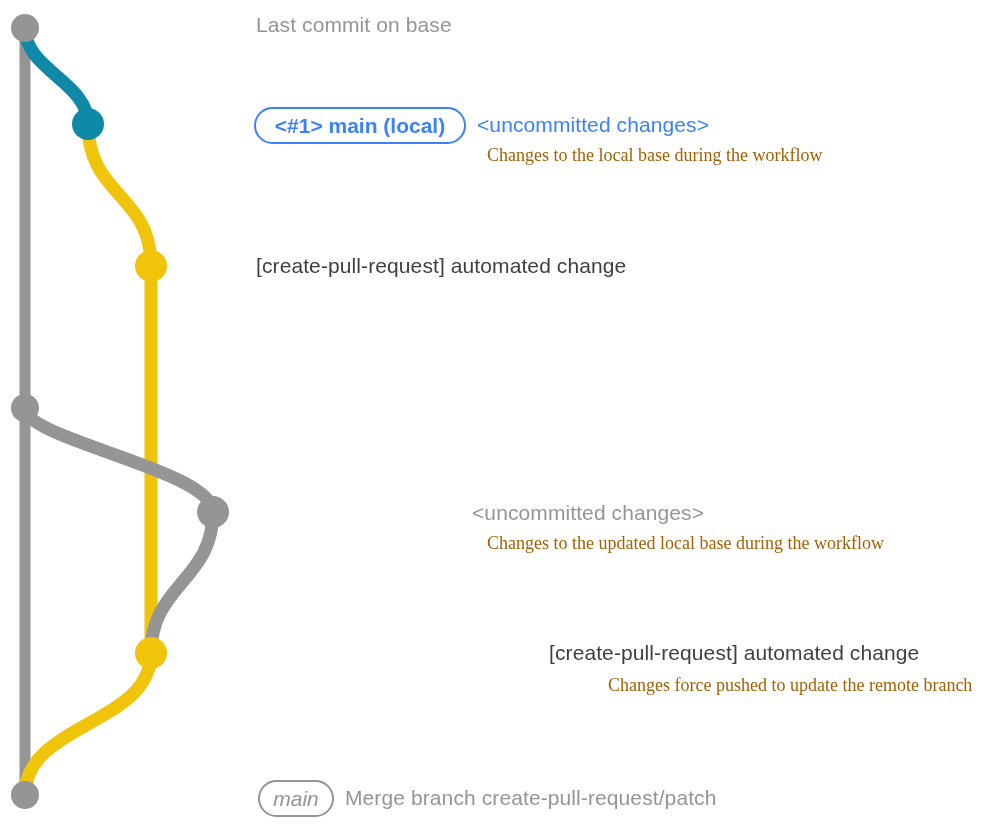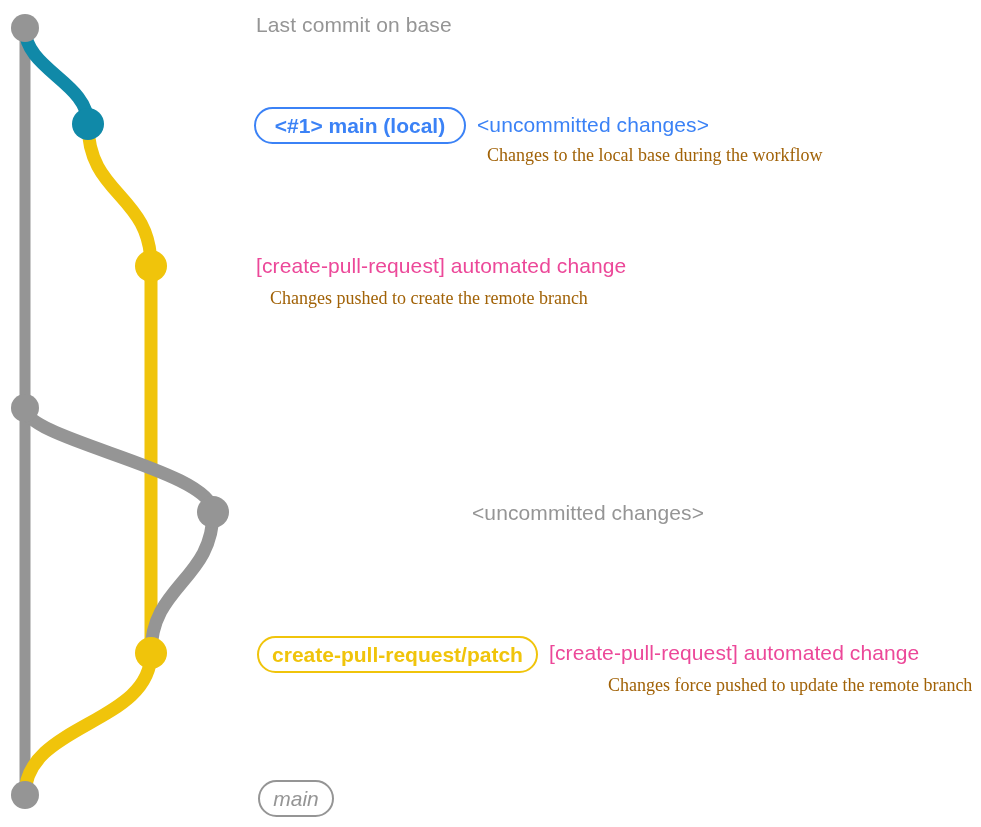--- a/index.html
+++ b/index.html
@@ -54,21 +54,21 @@
     padding: 0 14px;
     white-space: nowrap;
     background: #ffffff;
   }
   .pill.plain {
     font-weight: normal;
   }
   .c-gray  { color: #959595; }
   .c-teal  { color: #3b82f6; }
   .c-gold  { color: #f0c40b; }
-  .c-goldtxt { color: #ec4899; }
+  .c-goldtxt { color: #404040; }
 </style>
 </head>
 <body>
 
 <div id="canvas">
 
   <svg id="graph-svg" viewBox="0 0 981 827" xmlns="http://www.w3.org/2000/svg">
 
     <path d="M25,28 L25,408" stroke="#959595" stroke-width="11" fill="none" stroke-linecap="round"></path>
     <path d="M25,408 L25,795" stroke="#959595" stroke-width="11" fill="none" stroke-linecap="round"></path>
@@ -92,24 +92,24 @@
     <circle cx="25" cy="795" r="14" fill="#959595"></circle>
   </svg>
 
   <div class="heading c-gray" style="left:256px; top:13px;">Last commit on base</div>
 
   <div class="pill c-teal" style="left:254px; top:107px; width:212px;">&lt;#1&gt; main (local)</div>
   <div class="heading c-teal" style="left:477px; top:113px;">&lt;uncommitted changes&gt;</div>
   <div class="subtext" style="left:487px; top:145px;">Changes to the local base during the workflow</div>
 
   <div class="heading c-goldtxt" style="left:256px; top:254px;">[create-pull-request] automated change</div>
-  <div class="subtext" style="left:270px; top:288px;">Changes pushed to create the remote branch</div>
 
 
   <div class="heading c-gray" style="left:472px; top:501px;">&lt;uncommitted changes&gt;</div>
+  <div class="subtext" style="left:487px; top:533px;">Changes to the updated local base during the workflow</div>
 
-  <div class="pill c-gold" style="left:257px; top:636px; width:281px;">create-pull-request/patch</div>
   <div class="heading c-goldtxt" style="left:549px; top:641px;">[create-pull-request] automated change</div>
   <div class="subtext" style="left:566px; top:675px;margin-left:42px;">Changes force pushed to update the remote branch</div>
 
   <div class="pill plain c-gray" style="left:258px; top:780px; width:76px;font-style:italic;">main</div>
+  <div class="heading c-gray" style="left:345px; top:786px;">Merge branch create-pull-request/patch</div>
 
 </div>
 
 </body></html>

